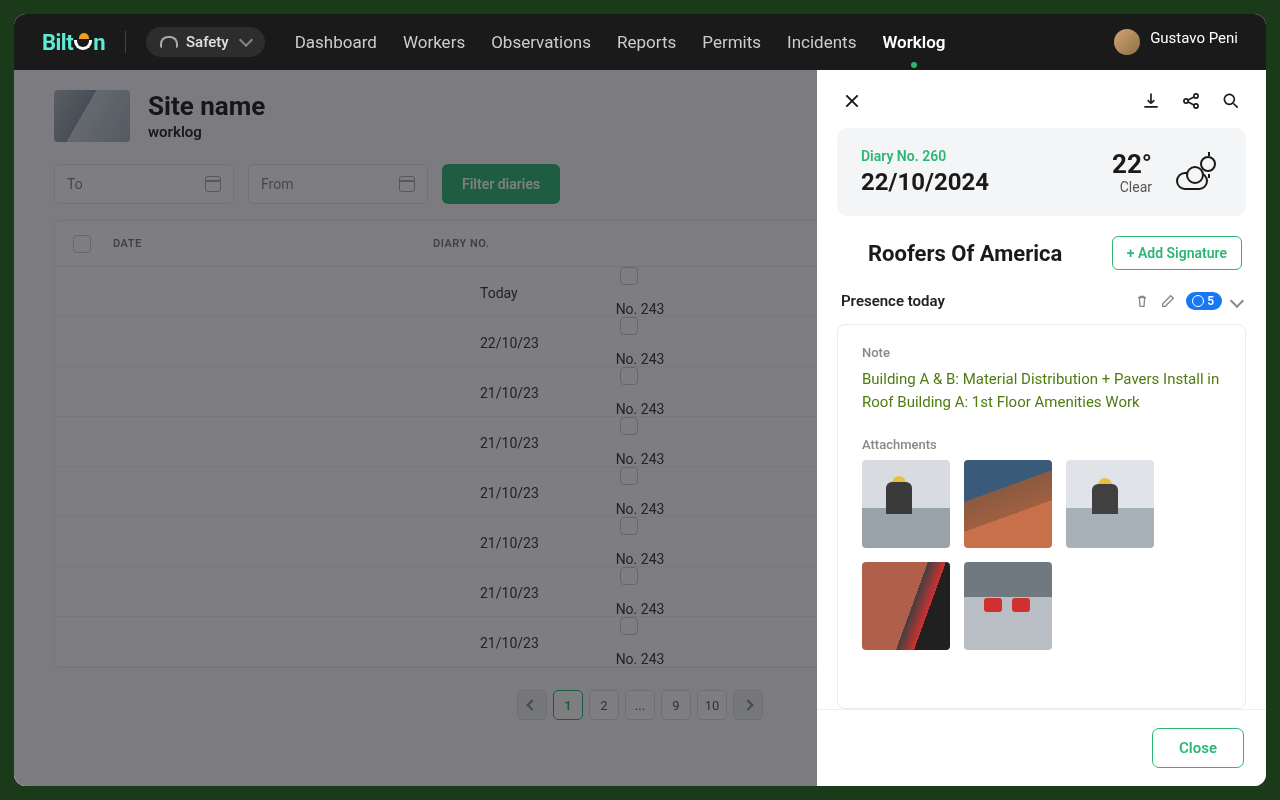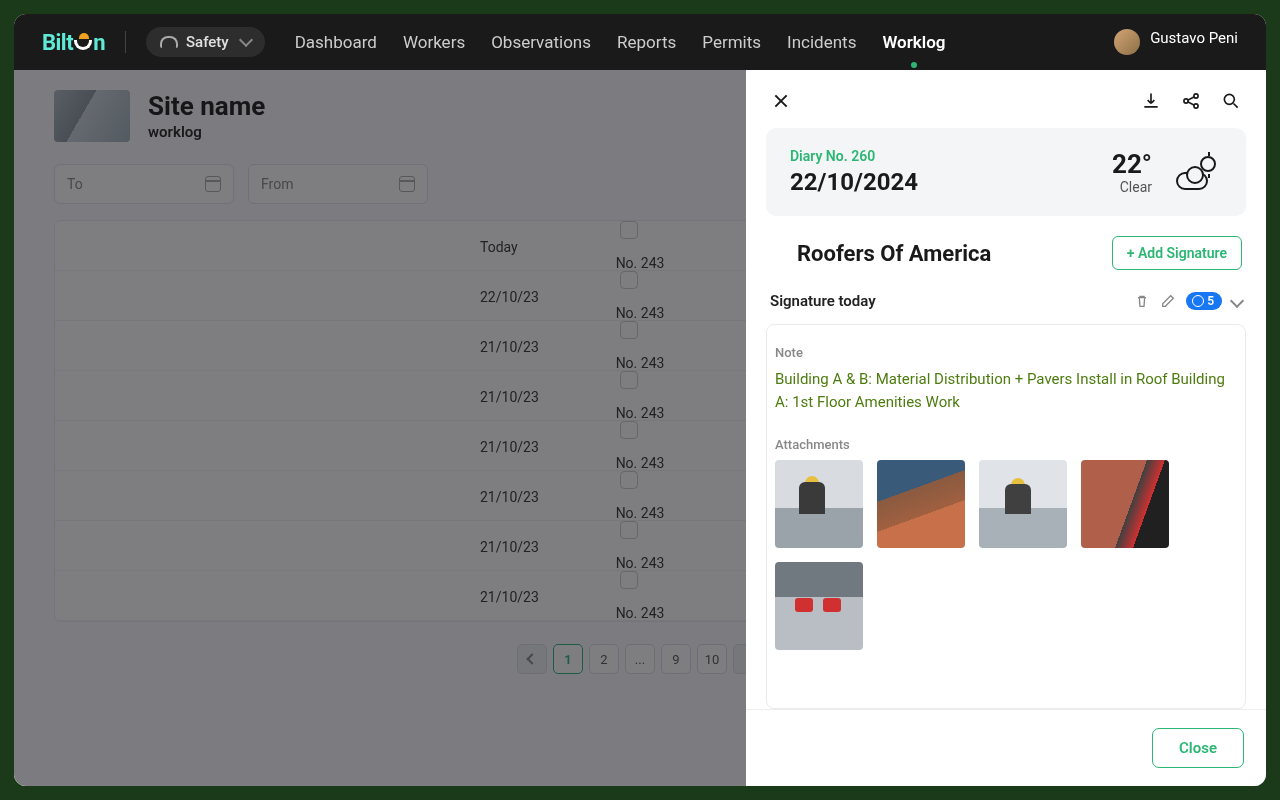--- a/index.html
+++ b/index.html
@@ -51,21 +51,21 @@
   .pg.active { border-color: #2bb673; color: #2bb673; font-weight: 600; }
   .pg.nav { background: #eef0f2; }
   .pg-arrow { width: 8px; height: 8px; border-right: 2px solid #888; border-bottom: 2px solid #888; }
   .pg-arrow.left { transform: rotate(135deg); }
   .pg-arrow.right { transform: rotate(-45deg); }
   
   
   .scrim { position: absolute; inset: 0; background: rgba(20,20,25,0.55); }
   
   
-  .panel { position: absolute; top: 0; right: 0; bottom: 0; width: 520px; background: #fff; display: flex; flex-direction: column; }
+  .panel { position: absolute; top: 0; right: 0; bottom: 0; width: 449px; background: #fff; display: flex; flex-direction: column; }
   .panel-top { display: flex; align-items: center; padding: 20px 24px 16px; gap: 18px; }
   .panel-top .spacer { flex: 1; }
   .icon-btn { width: 22px; height: 22px; cursor: pointer; color: #1a1a1a; display: flex; align-items: center; justify-content: center; }
   .close-x { width: 16px; height: 16px; position: relative; }
   .close-x::before, .close-x::after { content:""; position:absolute; top:7px; left:0; width:16px; height:2px; background:#1a1a1a; }
   .close-x::before { transform: rotate(45deg); }
   .close-x::after { transform: rotate(-45deg); }
   
   .weather-card { margin: 0 20px 20px; background: #f4f5f6; border-radius: 10px; padding: 20px 24px; display: flex; justify-content: space-between; align-items: center; }
   .diary-no { color: #2bb673; font-weight: 600; font-size: 14px; margin-bottom: 4px; }
@@ -85,21 +85,21 @@
   .add-sig { border: 1.5px solid #2bb673; color: #2bb673; background: #fff; font-weight: 600; font-size: 14px; padding: 8px 14px; border-radius: 6px; cursor: pointer; }
   
   .presence-row { display: flex; align-items: center; justify-content: space-between; padding: 4px 24px 14px; }
   .presence-label { font-size: 15px; font-weight: 600; color: #222; }
   .presence-actions { display: flex; align-items: center; gap: 10px; }
   .mini-icon { width: 16px; height: 16px; cursor: pointer; color: #888; }
   .count-pill { background: #1877f2; color: #fff; font-size: 12px; font-weight: 600; padding: 2px 8px 2px 6px; border-radius: 10px; display: flex; align-items: center; gap: 3px; }
   .count-pill::before { content:""; width:10px; height:10px; border:1.5px solid #fff; border-radius:50%; }
   .chev-s { width: 10px; height: 10px; border-right: 2px solid #888; border-bottom: 2px solid #888; transform: rotate(45deg); cursor:pointer; }
   
-  .note-card { margin: 0 20px; border: 1px solid #e8eaec; border-radius: 8px; padding: 20px 8px; flex: 1; overflow: auto; }
+  .note-card { margin: 0 20px; border: 1px solid #e8eaec; border-radius: 8px; padding: 20px 24px; flex: 1; overflow: auto; }
   .note-label, .att-label { font-size: 13px; color: #888; font-weight: 500; margin-bottom: 8px; }
   .note-text { font-size: 15px; color: #4d7c0f; line-height: 1.5; margin-bottom: 24px; }
   .attachments { display: flex; flex-wrap: wrap; gap: 14px; }
   .att { width: 88px; height: 88px; border-radius: 4px; cursor: pointer; }
   .att1 { background: linear-gradient(180deg,#d8dce0 55%,#9aa2aa 55%); position:relative; }
   .att1::after{content:"";position:absolute;top:22px;left:24px;width:26px;height:32px;background:#3a3a3a;border-radius:6px 6px 0 0;}
   .att1::before{content:"";position:absolute;top:16px;left:30px;width:14px;height:10px;background:#e8c040;border-radius:8px 8px 0 0;}
   .att2 { background: linear-gradient(160deg,#3a5a7a 35%,#8a5a40 35%,#a06040 60%,#c8704a 60%); }
   .att3 { background: linear-gradient(180deg,#e0e4e8 55%,#a8b0b8 55%); position:relative; }
   .att3::after{content:"";position:absolute;top:24px;left:26px;width:26px;height:30px;background:#404040;border-radius:6px 6px 0 0;}
@@ -153,23 +153,31 @@
 
       <div class="filters">
         <div class="filter-input">
           <span>To</span>
           <span class="cal-icon"></span>
         </div>
         <div class="filter-input">
           <span>From</span>
           <span class="cal-icon"></span>
         </div>
+        <button class="btn-green">Filter diaries</button>
       </div>
 
       <div class="table">
+        <div class="thead">
+          <div class="col-check">
+              <div class="checkbox"></div>
+            </div>
+          <div class="col-date">DATE</div>
+          <div class="col-diary">DIARY NO.</div>
+        </div>
         <div class="trow">
             <div class="col-check">
               <div class="checkbox"></div>
             </div>
             <div class="col-date">Today</div>
             <div class="col-diary">No. 243</div>
           </div>
         <div class="trow">
             <div class="col-check">
               <div class="checkbox"></div>
@@ -281,21 +289,21 @@
           </div>
         </div>
       </div>
 
       <div class="company-row">
         <div class="company-name">Roofers Of America</div>
         <button class="add-sig">+ Add Signature</button>
       </div>
 
       <div class="presence-row">
-        <div class="presence-label">Signature today</div>
+        <div class="presence-label">Presence today</div>
         <div class="presence-actions">
           <div class="mini-icon">
             <svg width="16" height="16" viewBox="0 0 24 24">
                 <path d="M6 7h12M9 7V5h6v2M8 7l1 13h6l1-13"></path>
               </svg>
           </div>
           <div class="mini-icon">
             <svg width="16" height="16" viewBox="0 0 24 24">
                 <path d="M4 20h4L20 8l-4-4L4 16v4z"></path>
               </svg>

